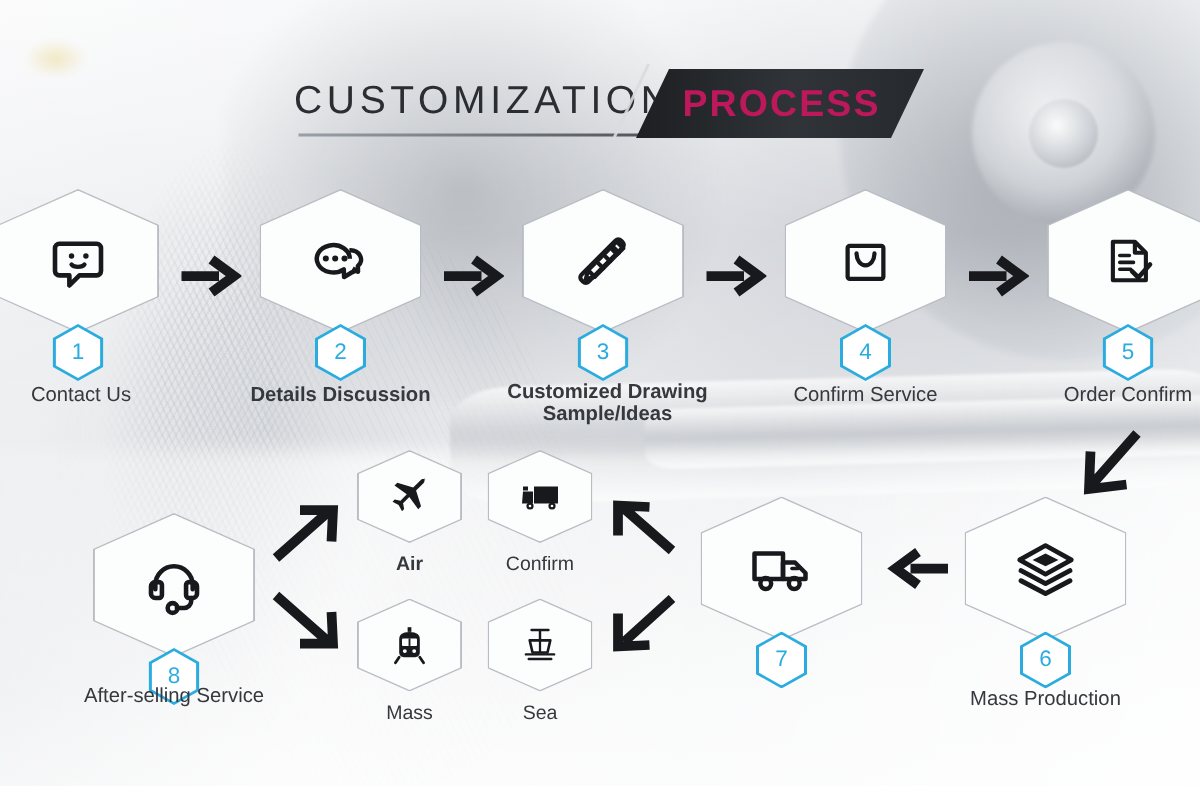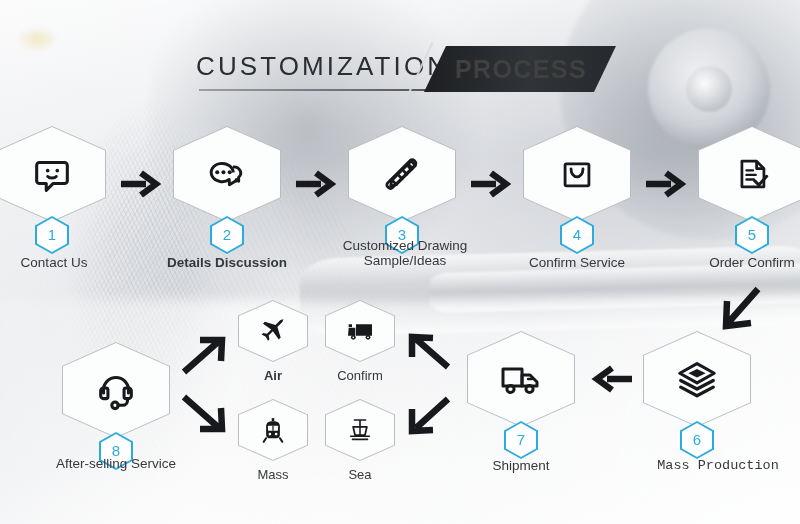--- a/index.html
+++ b/index.html
@@ -109,21 +109,21 @@
     background:linear-gradient(90deg,#9aa0a7,#53575c);
   }
   .hdr-ribbon{
     position:absolute;left:228px;top:2px;width:192px;height:46px;
     background:linear-gradient(90deg,#1d1f22 0%,#303438 55%,#26292d 100%);
     -webkit-clip-path:polygon(22px 0,192px 0,170px 46px,0 46px);
             clip-path:polygon(22px 0,192px 0,170px 46px,0 46px);
   }
   .hdr-ribbon-txt{
     position:absolute;left:228px;top:2px;width:192px;height:46px;line-height:46px;
-    text-align:center;color:#404040;font-size:25px;font-weight:bold;letter-spacing:1.4px;
+    text-align:center;color:#be185d;font-size:25px;font-weight:bold;letter-spacing:1.4px;
     text-indent:2px;
   }
   .hdr-slash{
     position:absolute;left:224px;top:-4px;width:2px;height:54px;
     background:#d9dbde;transform:rotate(25deg);opacity:.9;
   }
   .hex-wrap{position:absolute;}
   .hex-ring{
     position:absolute;inset:0;
     background:#b9bdc3;
@@ -245,21 +245,21 @@
           <path d="M14.6 10.3l23.8 23.8a2.6 2.6 0 0 1 0 3.7l-1.2 1.2a2.6 2.6 0 0 1-3.7 0L9.7 15.2a2.6 2.6 0 0 1 0-3.7l1.2-1.2a2.6 2.6 0 0 1 3.7 0z" transform="rotate(90 24 24)"></path>
           <path d="M19.4 14.2l-3 3M24.2 19l-3 3M29 23.8l-3 3" transform="rotate(90 24 24)"></path>
         </g>
       </svg>
     </div>
   </div>
   <div class="badge" style="left:385px;top:216px;">
     <div class="badge-ring"></div>
     <div class="badge-face">3</div>
   </div>
-  <div class="caption" style="left:330px;top:238px;width:150px;">Customized Drawing
+  <div class="caption" style="left:330px;top:253px;width:150px;font-weight:bold;">Customized Drawing
 Sample/Ideas</div>
 
   <svg class="arw" style="left:469px;top:168px;" width="42" height="32" viewBox="0 0 42 32">
     <path d="M2 16h25 M22 5 L37 16 L22 27" fill="none" stroke="#17191c" stroke-width="6.5"></path>
   </svg>
 
   <div class="hex-wrap" style="left:523px;top:126px;width:108px;height:96px;">
     <div class="hex-ring"></div>
     <div class="hex-face">
       <svg class="hex-ico" width="44" height="44" viewBox="0 0 48 48">
@@ -307,21 +307,21 @@
         <path d="M24 13.5 L33 18 L24 22.5 L15 18 Z" fill="#17191c"></path>
         <path d="M7 25.5 L24 34.5 L41 25.5" fill="none" stroke="#17191c" stroke-width="3.4" stroke-linejoin="round" stroke-linecap="round"></path>
         <path d="M7 32.5 L24 41.5 L41 32.5" fill="none" stroke="#17191c" stroke-width="3.4" stroke-linejoin="round" stroke-linecap="round"></path>
       </svg>
     </div>
   </div>
   <div class="badge" style="left:680px;top:421px;">
     <div class="badge-ring"></div>
     <div class="badge-face">6</div>
   </div>
-  <div class="caption" style="left:654px;top:458px;width:128px;font-family:Liberation Mono, monospace;">Mass Production</div>
+  <div class="caption" style="left:633px;top:458px;width:128px;">Mass Production</div>
 
   <svg class="arw" style="left:590px;top:363px;" width="44" height="32" viewBox="0 0 44 32">
     <path d="M42 16H17 M22 5 L7 16 L22 27" fill="none" stroke="#17191c" stroke-width="6.5"></path>
   </svg>
 
   <div class="hex-wrap" style="left:467px;top:331px;width:108px;height:96px;">
     <div class="hex-ring"></div>
     <div class="hex-face">
       <svg class="hex-ico" width="48" height="48" viewBox="0 0 48 48">
         <path d="M6 14h19v17H6z" fill="none" stroke="#17191c" stroke-width="3" stroke-linejoin="round"></path>
@@ -329,21 +329,20 @@
         <circle cx="13.5" cy="34" r="3.6" fill="none" stroke="#17191c" stroke-width="3"></circle>
         <circle cx="32.5" cy="34" r="3.6" fill="none" stroke="#17191c" stroke-width="3"></circle>
         <path d="M31 24h4" stroke="#17191c" stroke-width="2.4" stroke-linecap="round"></path>
       </svg>
     </div>
   </div>
   <div class="badge" style="left:504px;top:421px;">
     <div class="badge-ring"></div>
     <div class="badge-face">7</div>
   </div>
-  <div class="caption" style="left:457px;top:458px;width:128px;">Shipment</div>
 
   <svg class="arw" style="left:404px;top:331px;" width="52" height="44" viewBox="0 0 52 44">
     <path d="M44 36 L12 8 M8 26 L8 6 L29 7" fill="none" stroke="#17191c" stroke-width="6.5" stroke-linejoin="miter"></path>
   </svg>
   <svg class="arw" style="left:404px;top:393px;" width="52" height="44" viewBox="0 0 52 44">
     <path d="M44 6 L12 35 M8 16 L8 38 L29 37" fill="none" stroke="#17191c" stroke-width="6.5" stroke-linejoin="miter"></path>
   </svg>
 
   <div class="hex-wrap" style="left:238px;top:300px;width:70px;height:62px;">
     <div class="hex-ring"></div>

